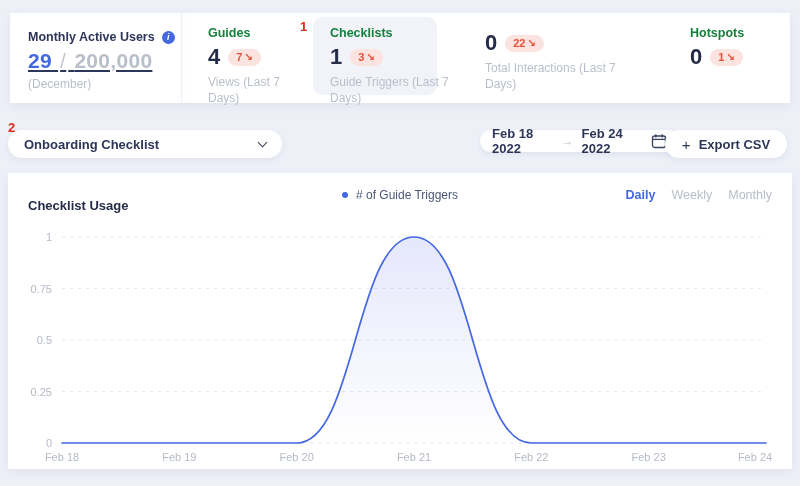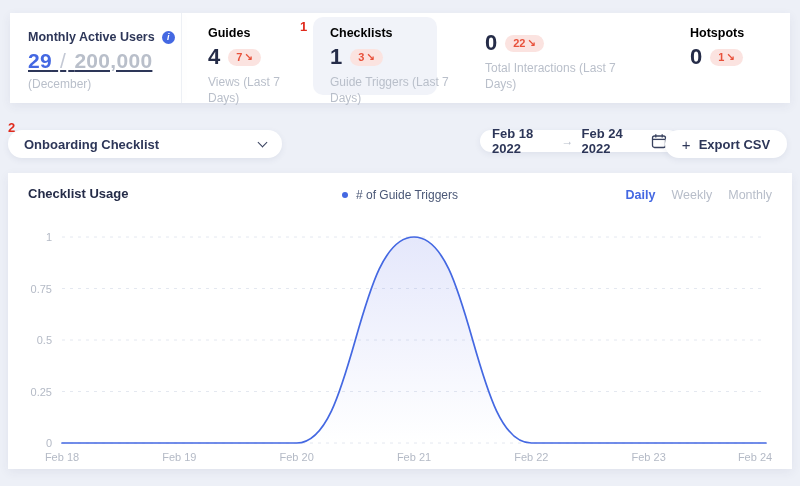--- a/index.html
+++ b/index.html
@@ -28,21 +28,21 @@
   .info-icon { width:13px; height:13px; border-radius:50%; background:#4468e2; color:#fff;
                font-size:9px; font-weight:700; display:flex; align-items:center; justify-content:center;
                font-style:italic; cursor:pointer; }
   .mau-numbers { margin-top:5px; font-size:21px; font-weight:700; letter-spacing:.3px;text-decoration:underline; }
   .mau-current { color:#4468e2; }
   .mau-sep { color:#c3c8d4; font-weight:400; padding:0 2px; }
   .mau-limit { color:#b9bfca; }
   .mau-period { margin-top:4px; font-size:12px; color:#b9bfca; }
 
   .stat-col { position:absolute; top:13px; cursor:pointer; }
-  .stat-label { font-size:12.5px; font-weight:700; color:#000000; }
+  .stat-label { font-size:12.5px; font-weight:700; color:#15803d; }
   .stat-valrow { display:flex; align-items:center; gap:8px; margin-top:4px; height:26px; }
   .stat-value { font-size:22px; font-weight:700; color:#252c48; }
   .delta-badge { background:#fbe3e0; border-radius:9px; height:17px; padding:0 8px;
                  display:flex; align-items:center; gap:2px; font-size:11px; font-weight:700; color:#e8503a; }
   .delta-arrow { font-size:10px; line-height:1; color:#e8503a; }
   .stat-sub { margin-top:4px; font-size:12px; line-height:1.35; color:#b9bfca; }
   #stat-guides   { left:198px; width:100px; }
   #stat-checklists { left:303px; top:4px; width:124px; height:78px; background:#f1f3f9;
                      border-radius:10px; padding:9px 0 0 17px; }
   #stat-rc       { left:475px; width:165px; }
@@ -61,21 +61,21 @@
   #date-range { left:480px; top:130px; width:199px; height:22px; padding:0 12px; gap:8px;
                 justify-content:center; position:absolute; }
   .date-arrow { color:#b7bdc9; font-size:12px; font-weight:400; }
   .calendar-icon { display:flex; }
   #export-button { left:665px; top:130px; width:122px; height:28px; justify-content:center; gap:8px;
                    position:absolute; }
   .plus-glyph { font-size:15px; font-weight:400; color:#2d3658; }
 
   
   #chart-card { left:8px; top:173px; width:784px; height:296px; }
-  #chart-title { position:absolute; left:20px; top:13px; font-size:13px; font-weight:700; color:#252c48; }
+  #chart-title { position:absolute; left:20px; top:25px; font-size:13px; font-weight:700; color:#252c48; }
   #chart-legend { position:absolute; left:0; right:0; top:15px; display:flex; justify-content:center;
                   align-items:center; gap:8px; }
   .legend-dot { width:6px; height:6px; border-radius:50%; background:#4468e2; }
   .legend-label { font-size:12px; color:#4a5776; }
   #granularity-tabs { position:absolute; right:20px; top:15px; display:flex; gap:16px; font-size:12.5px; }
   .gran-tab { color:#b7bdc9; cursor:pointer; }
   .gran-tab.active { color:#4468e2; font-weight:700; }
   #chart-svg { position:absolute; left:0; top:0; }
   .gridline { stroke:#e4e8f0; stroke-width:1; stroke-dasharray:3 5; fill:none; }
   .ytick-label, .xtick-label { fill:#b4bac6; font-size:11px; font-family:"Liberation Sans",sans-serif; }

